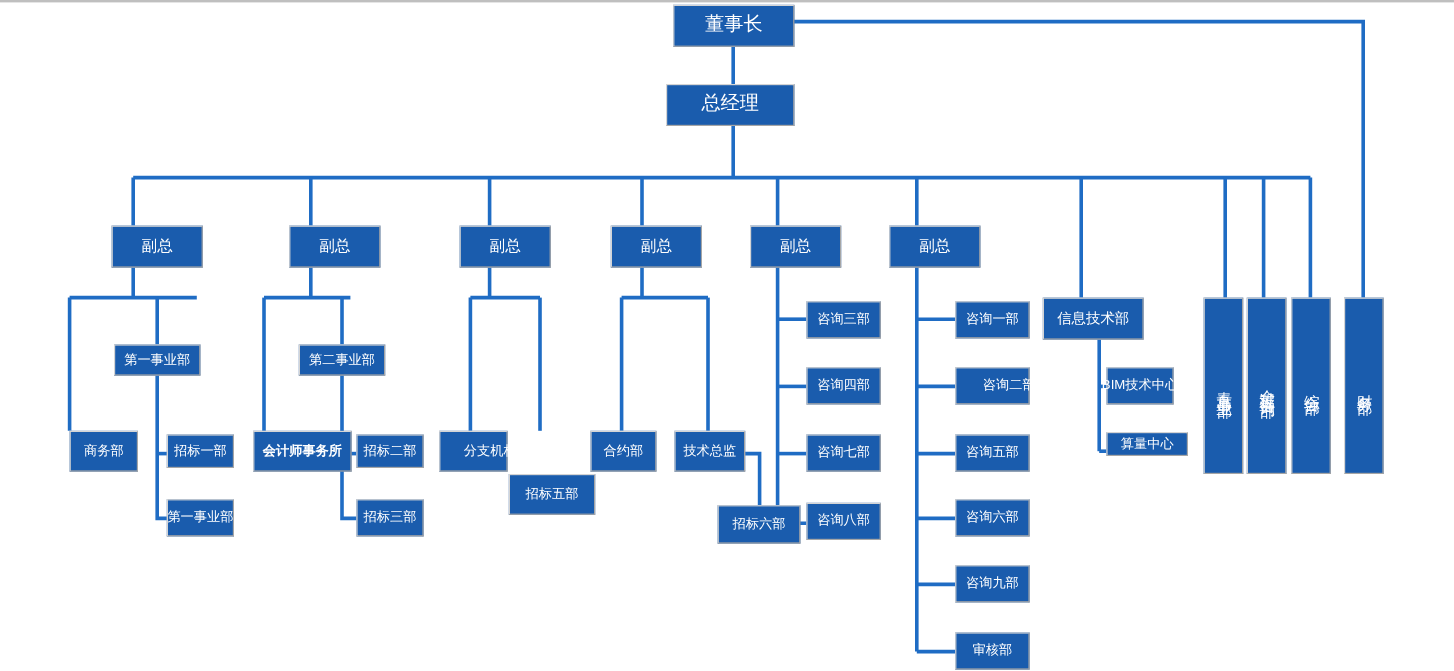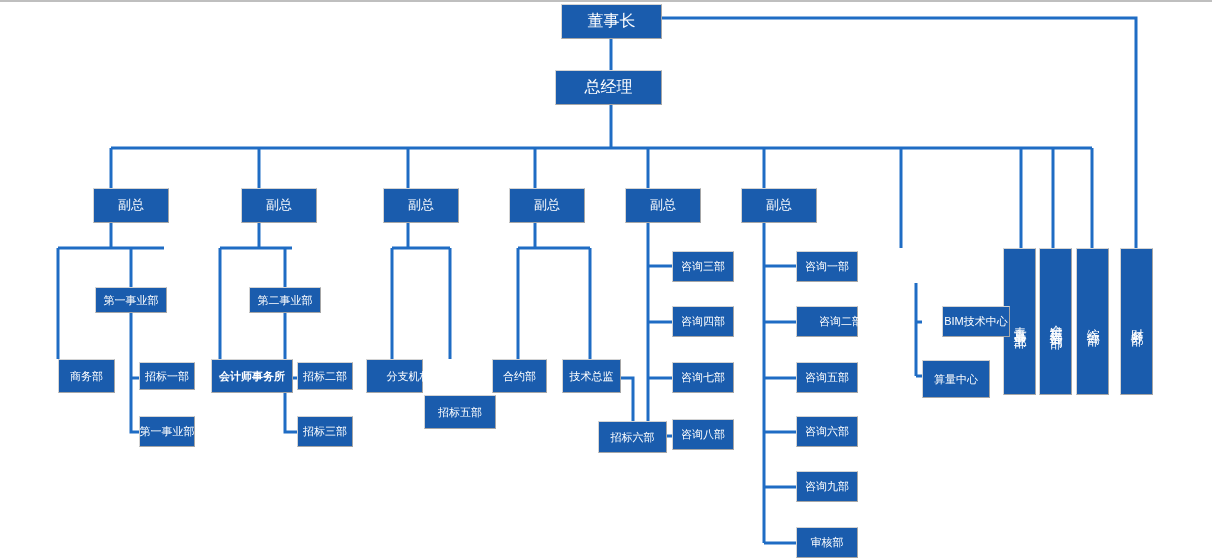--- a/index.html
+++ b/index.html
@@ -151,20 +151,23 @@
   <div class="node" style="left:509px; top:186px; width:76px; height:35px; font-size:13px;">
     <span class="lbl">副总</span>
   </div>
   <div class="node" style="left:625px; top:186px; width:76px; height:35px; font-size:13px;">
     <span class="lbl">副总</span>
   </div>
   <div class="node" style="left:741px; top:186px; width:76px; height:35px; font-size:13px;">
     <span class="lbl">副总</span>
   </div>
 
+  <div class="node" style="left:869px; top:246px; width:84px; height:35px; font-size:12px;">
+    <span class="lbl">信息技术部</span>
+  </div>
 
   <div class="node vertical" style="left:1003px; top:246px; width:33px; height:147px; font-size:13px;">
     <span class="lbl">青岛事业部</span>
   </div>
   <div class="node vertical" style="left:1039px; top:246px; width:33px; height:147px; font-size:13px;">
     <span class="lbl">全过程咨询部</span>
   </div>
   <div class="node vertical" style="left:1076px; top:246px; width:33px; height:147px; font-size:13px;">
     <span class="lbl">综合部</span>
   </div>
@@ -241,20 +244,20 @@
   <div class="node" style="left:796px; top:414px; width:62px; height:31px; font-size:11px;">
     <span class="lbl">咨询六部</span>
   </div>
   <div class="node" style="left:796px; top:469px; width:62px; height:31px; font-size:11px;">
     <span class="lbl">咨询九部</span>
   </div>
   <div class="node" style="left:796px; top:525px; width:62px; height:31px; font-size:11px;">
     <span class="lbl">审核部</span>
   </div>
 
-  <div class="node" style="left:922px; top:304px; width:68px; height:31px; font-size:11px;margin-left:20px;">
+  <div class="node" style="left:922px; top:304px; width:56px; height:31px; font-size:11px;">
     <span class="lbl">BIM技术中心</span>
   </div>
-  <div class="node" style="left:922px; top:358px; width:68px; height:38px; font-size:11px;">
+  <div class="node" style="left:922px; top:358px; width:68px; height:20px; font-size:11px;">
     <span class="lbl">算量中心</span>
   </div>
 
 </div>
 
 </body></html>

